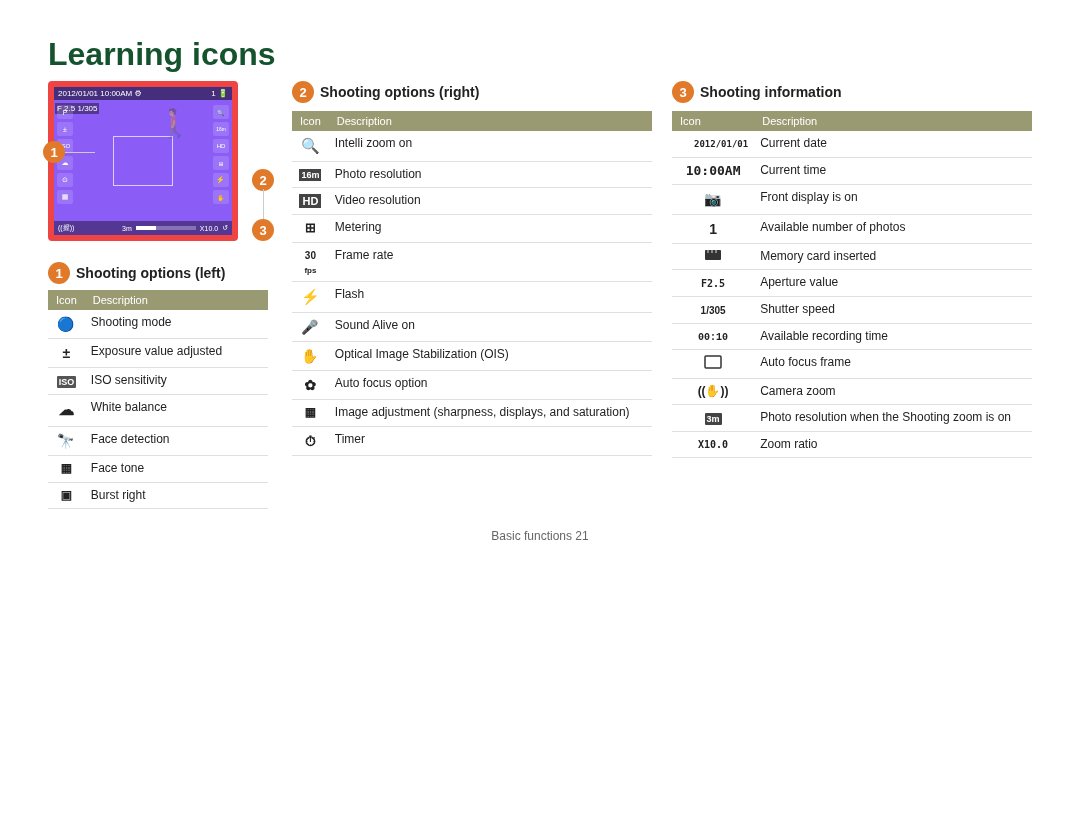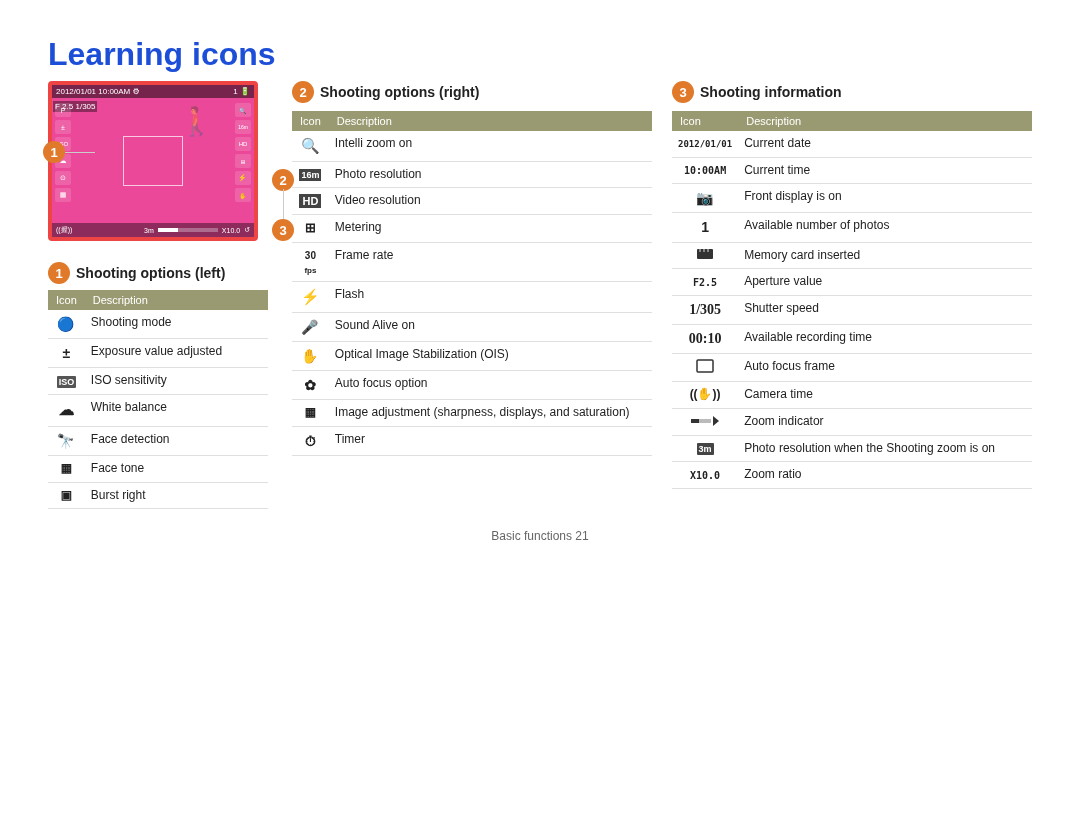--- a/index.html
+++ b/index.html
@@ -10,21 +10,21 @@
       height: 815px;
       overflow: hidden;
       font-size: 13px;
       color: #222;
     }
     .page {
       padding: 36px 48px 20px 48px;
     }
     h1 {
       font-size: 32px;
-      color: #1d4ed8;
+      color: #14532d;
       font-weight: bold;
       margin-bottom: 8px;
     }
     .subtitle {
       font-size: 13px;
       color: #444;
       border-bottom: 1px solid #ccc;
       padding-bottom: 12px;
       margin-bottom: 18px;
     }
@@ -33,24 +33,24 @@
       gap: 24px;
       align-items: flex-start;
     }
     
     .camera-diagram {
       width: 220px;
       flex-shrink: 0;
       position: relative;
     }
     .camera-screen {
-      border: 4px solid #ef4444;
+      border: 6px solid #ef4444;
       border-radius: 4px;
-      background: #ec4899;
-      width: 210px;
+      background: #8b5cf6;
+      width: 190px;
       height: 160px;
       position: relative;
       overflow: hidden;
     }
     .cam-top-bar {
       background: rgba(0,0,0,0.5);
       color: #fff;
       font-size: 8px;
       padding: 2px 4px;
       display: flex;
@@ -398,25 +398,25 @@
         </div>
         <table>
           <thead>
             <tr>
               <th>Icon</th>
               <th>Description</th>
             </tr>
           </thead>
           <tbody>
             <tr>
-              <td class="icon-cell"><span style="font-size:9px; font-weight:bold; font-family:monospace;">2012/01/01</span></td>
+              <td class="icon-cell"><span style="font-size:9px; font-weight:bold; font-family:monospace;margin-left:16px;">2012/01/01</span></td>
               <td>Current date</td>
             </tr>
             <tr>
-              <td class="icon-cell"><span style="font-size:10px; font-weight:bold; font-family:monospace;">10:00AM</span></td>
+              <td class="icon-cell"><span style="font-size:13px; font-weight:bold; font-family:monospace;">10:00AM</span></td>
               <td>Current time</td>
             </tr>
             <tr>
               <td class="icon-cell"><span style="font-size:14px;">📷</span></td>
               <td>Front display is on</td>
             </tr>
             <tr>
               <td class="icon-cell"><span style="font-size:14px; font-weight:bold;">1</span></td>
               <td>Available number of photos</td>
             </tr>
@@ -429,48 +429,38 @@
                   <rect x="11" y="1" width="2" height="3" fill="#888"></rect>
                 </svg>
               </td>
               <td>Memory card inserted</td>
             </tr>
             <tr>
               <td class="icon-cell"><span style="font-size:10px; font-weight:bold; font-family:monospace;">F2.5</span></td>
               <td>Aperture value</td>
             </tr>
             <tr>
-              <td class="icon-cell"><span style="font-size:14px; font-weight:bold; font-family:Liberation Serif, serif;">1/305</span></td>
+              <td class="icon-cell"><span style="font-size:10px; font-weight:bold; font-family:Liberation Sans, sans-serif;">1/305</span></td>
               <td>Shutter speed</td>
             </tr>
             <tr>
-              <td class="icon-cell"><span style="font-size:14px; font-weight:bold; font-family:Liberation Serif, serif;">00:10</span></td>
+              <td class="icon-cell"><span style="font-size:10px; font-weight:bold; font-family:Liberation Mono, monospace;">00:10</span></td>
               <td>Available recording time</td>
             </tr>
             <tr>
               <td class="icon-cell">
                 <svg width="18" height="14" viewBox="0 0 18 14">
                   <rect x="1" y="1" width="16" height="12" rx="1" fill="none" stroke="#333" stroke-width="1.5"></rect>
                 </svg>
               </td>
               <td>Auto focus frame</td>
             </tr>
             <tr>
               <td class="icon-cell"><span style="font-size:12px;">((✋))</span></td>
-              <td>Camera time</td>
-            </tr>
-            <tr>
-              <td class="icon-cell">
-                <svg width="28" height="10" viewBox="0 0 28 10">
-                  <rect x="0" y="3" width="20" height="4" fill="#bbb"></rect>
-                  <rect x="0" y="3" width="8" height="4" fill="#333"></rect>
-                  <polygon points="22,0 28,5 22,10" fill="#333"></polygon>
-                </svg>
-              </td>
-              <td>Zoom indicator</td>
+              <td>Camera zoom</td>
             </tr>
             <tr>
               <td class="icon-cell"><span style="font-size:9px; font-weight:bold; background:#444; color:#fff; padding:1px 2px; border-radius:1px;">3m</span></td>
               <td>Photo resolution when the Shooting zoom is on</td>
             </tr>
             <tr>
               <td class="icon-cell"><span style="font-size:10px; font-weight:bold; font-family:monospace;">X10.0</span></td>
               <td>Zoom ratio</td>
             </tr>
           </tbody>

